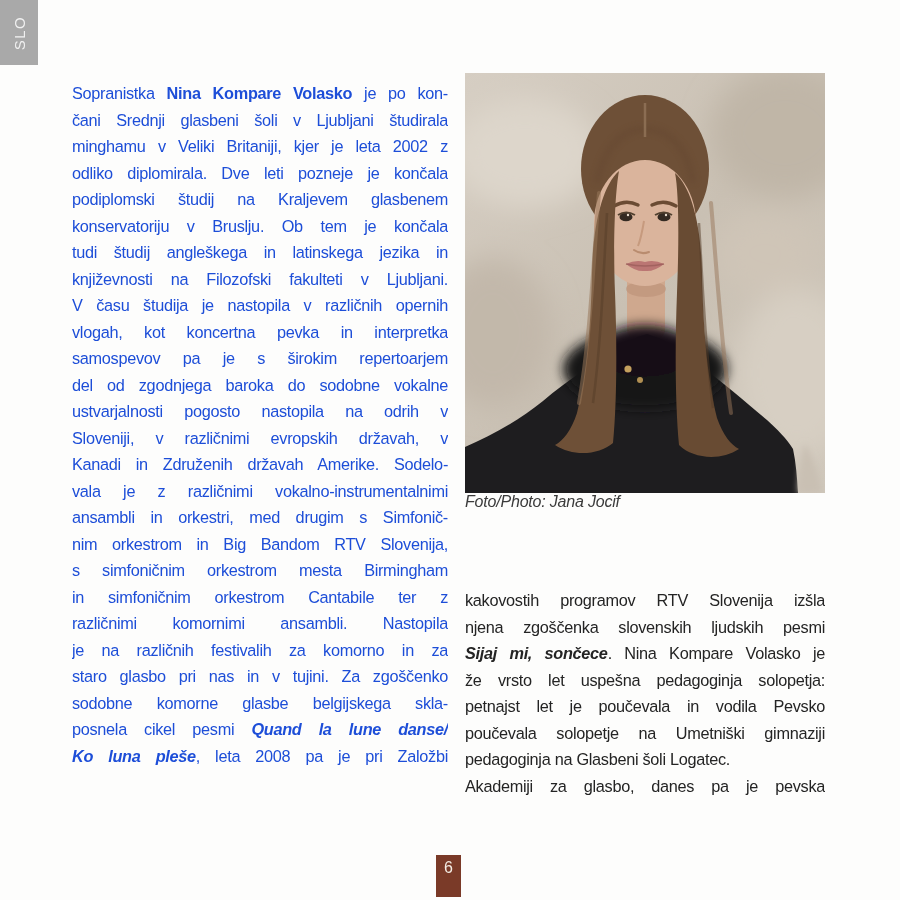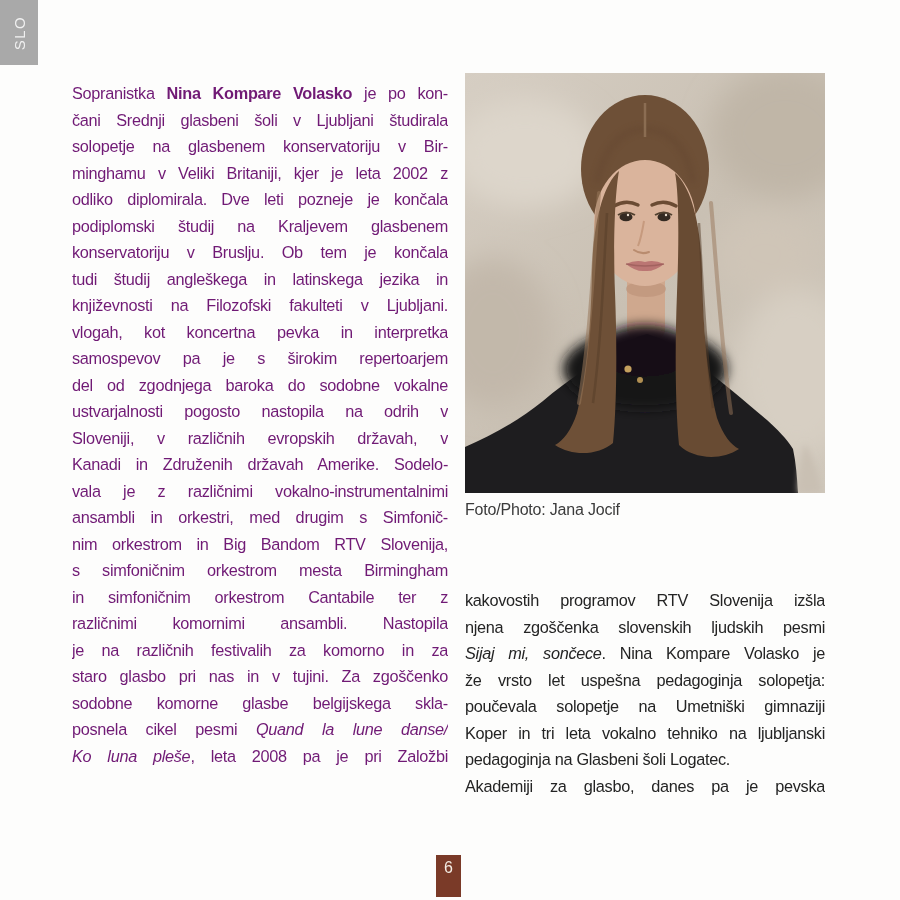--- a/index.html
+++ b/index.html
@@ -22,62 +22,62 @@
   
   .col { position:absolute; font-size:16.3px; line-height:26.5px; letter-spacing:-0.3px; }
   .col-left  { left:72px;  top:80px;  width:376px; }
   .col-right { left:465px; top:551px; width:360px; }
   .text-line {
     height:26.5px; overflow:hidden;
     text-align:justify; text-align-last:justify;
   }
   .text-line.flush-left { text-align-last:left; }
   .bold   { font-weight:bold; }
-  .italic { font-style:italic; }
+  .italic { font-style:italic;font-weight:bold; }
   
   .photo-figure { position:absolute; left:465px; top:73px; width:360px; margin:0; }
   .photo { width:360px; height:420px; }
   .photo svg { display:block; width:360px; height:420px; }
   .photo-caption {
-    margin-top:8px; font-size:16px;
+    margin-top:0; font-style:italic; font-size:16px;
     letter-spacing:-0.2px; color:#3b3b3b;
   }
   
   .page-number-box {
     position:absolute; left:436px; top:855px; width:25px; height:42px;
     background:#7a3a28; box-sizing:border-box;
     display:flex; justify-content:center; align-items:flex-start;
     padding-top:5px;
   }
   .page-number-box span { color:#f3ebe3; font-size:16px; line-height:1; }
 </style>
 </head>
 <body>
 
 <div class="page">
 
   <div class="lang-tab" style="background: rgb(169, 169, 169);">
     <span class="lang-tab-text">SLO</span>
   </div>
 
-  <div class="col col-left" id="left-column" style="color: #701a75;">
+  <div class="col col-left" id="left-column" style="color: #1d4ed8;">
       <div class="text-line"><span>Sopranistka </span><span class="bold">Nina Kompare Volasko</span><span> je po kon-</span></div>
       <div class="text-line"><span>čani Srednji glasbeni šoli v Ljubljani študirala</span></div>
-      <div class="text-line"><span>solopetje na glasbenem konservatoriju v Bir-</span></div>
       <div class="text-line"><span>minghamu v Veliki Britaniji, kjer je leta 2002 z</span></div>
       <div class="text-line"><span>odliko diplomirala. Dve leti pozneje je končala</span></div>
       <div class="text-line"><span>podiplomski študij na Kraljevem glasbenem</span></div>
       <div class="text-line"><span>konservatoriju v Bruslju. Ob tem je končala</span></div>
       <div class="text-line"><span>tudi študij angleškega in latinskega jezika in</span></div>
       <div class="text-line"><span>književnosti na Filozofski fakulteti v Ljubljani.</span></div>
+      <div class="text-line"><span>V času študija je nastopila v različnih opernih</span></div>
       <div class="text-line"><span>vlogah, kot koncertna pevka in interpretka</span></div>
       <div class="text-line"><span>samospevov pa je s širokim repertoarjem</span></div>
       <div class="text-line"><span>del od zgodnjega baroka do sodobne vokalne</span></div>
       <div class="text-line"><span>ustvarjalnosti pogosto nastopila na odrih v</span></div>
-      <div class="text-line"><span>Sloveniji, v različnih evropskih državah, v</span></div>
+      <div class="text-line"><span>Sloveniji, v različnimi evropskih državah, v</span></div>
       <div class="text-line"><span>Kanadi in Združenih državah Amerike. Sodelo-</span></div>
       <div class="text-line"><span>vala je z različnimi vokalno-instrumentalnimi</span></div>
       <div class="text-line"><span>ansambli in orkestri, med drugim s Simfonič-</span></div>
       <div class="text-line"><span>nim orkestrom in Big Bandom RTV Slovenija,</span></div>
       <div class="text-line"><span>s simfoničnim orkestrom mesta Birmingham</span></div>
       <div class="text-line"><span>in simfoničnim orkestrom Cantabile ter z</span></div>
       <div class="text-line"><span>različnimi komornimi ansambli. Nastopila</span></div>
       <div class="text-line"><span>je na različnih festivalih za komorno in za</span></div>
       <div class="text-line"><span>staro glasbo pri nas in v tujini. Za zgoščenko</span></div>
       <div class="text-line"><span>sodobne komorne glasbe belgijskega skla-</span></div>
@@ -162,22 +162,22 @@
       </svg>
     </div>
     <figcaption class="photo-caption">Foto/Photo: Jana Jocif</figcaption>
   </figure>
 
   <div class="col col-right" id="right-column" style="color: rgb(36, 36, 36); margin-top: 36px;">
       <div class="text-line"><span>kakovostih programov RTV Slovenija izšla</span></div>
       <div class="text-line"><span>njena zgoščenka slovenskih ljudskih pesmi</span></div>
       <div class="text-line"><span class="italic">Sijaj mi, sončece</span><span>. Nina Kompare Volasko je</span></div>
       <div class="text-line"><span>že vrsto let uspešna pedagoginja solopetja:</span></div>
+      <div class="text-line"><span>petnajst let je poučevala in vodila Pevsko</span></div>
       <div class="text-line"><span>poučevala solopetje na Umetniški gimnaziji</span></div>
-      <div class="text-line"><span>Koper in tri leta vokalno tehniko na ljubljanski</span></div>
       <div class="text-line flush-left"><span>pedagoginja na Glasbeni šoli Logatec.</span></div>
       <div class="text-line"><span>Akademiji za glasbo, danes pa je pevska</span></div>
     </div>
 
   <div class="page-number-box" style="background: rgb(122, 58, 40);">
     <span>6</span>
   </div>
 
 </div>
 

